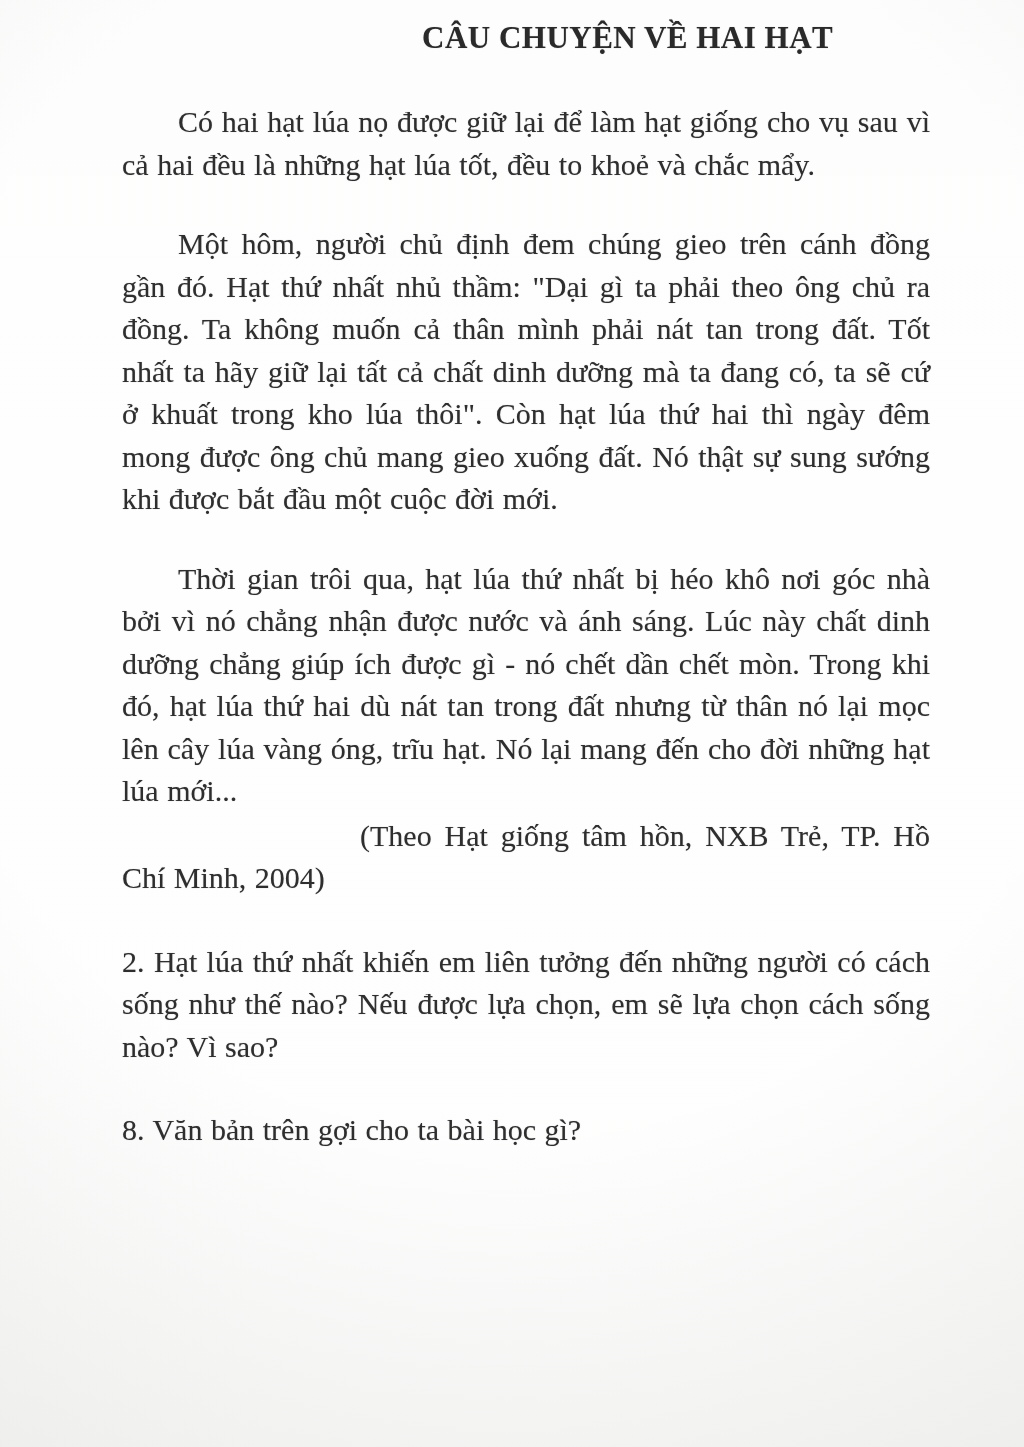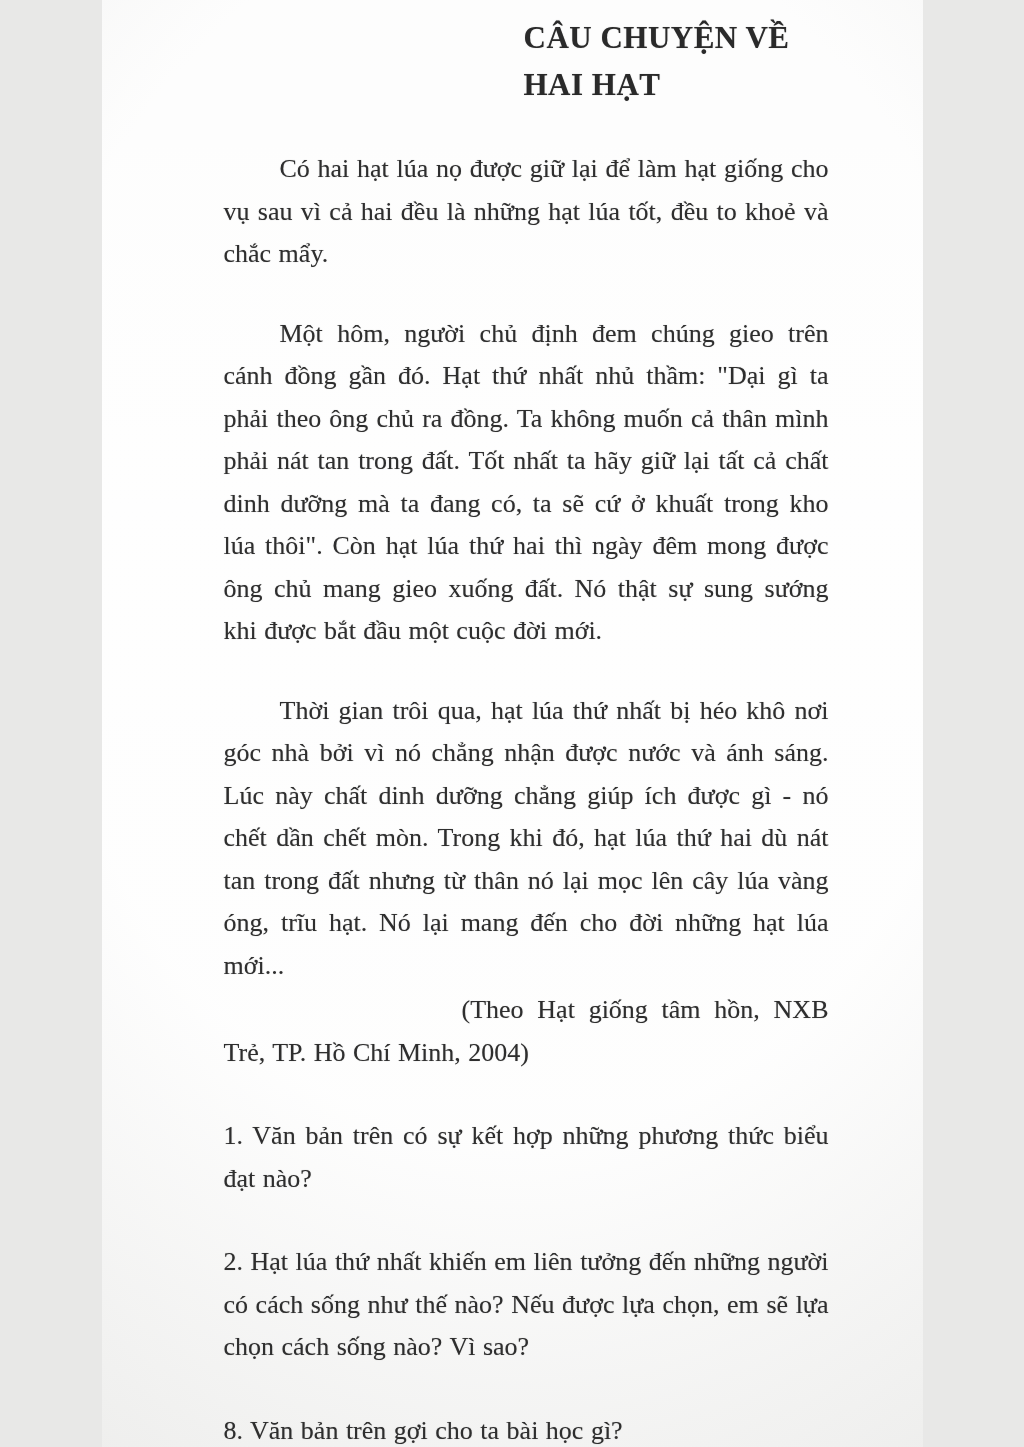--- a/index.html
+++ b/index.html
@@ -4,21 +4,21 @@
 <style>
   * { margin: 0; padding: 0; box-sizing: border-box; }
 
   html, body {
     background: #e8e8e7;
     font-family: "Liberation Serif", "DejaVu Serif", serif;
   }
 
   .page {
     position: relative;
-    width: 821px;
+    width: 1024px;
     height: 1447px;
     margin: 0 auto;
     overflow: hidden;
     color: #2e2e2e;
     background:
       radial-gradient(130% 95% at 50% 36%, rgba(255,255,255,0.85) 45%, rgba(228,228,226,0.9) 100%),
       linear-gradient(180deg, #f2f2f1 0%, #f9f9f8 35%, #f6f6f5 75%, #ededec 100%);
     padding: 14px 94px 16px 122px;
   }
 
@@ -31,21 +31,21 @@
     font-size: 31px;
     font-weight: bold;
     line-height: 47px;
     margin-left: 300px;
     letter-spacing: 0.5px;
     color: #2a2a2a;
   }
   .title-line { display: block; }
 
   p {
-    font-size: 26px;
+    font-size: 30px;
     line-height: 42.5px;
     text-align: justify;
     word-spacing: 1px;
   }
 
   .para {
     margin-top: 37px;
     text-indent: 56px;
   }
   .para:first-of-type {
@@ -72,19 +72,18 @@
   </h1>
 
   <p class="para">Có hai hạt lúa nọ được giữ lại để làm hạt giống cho vụ sau vì cả hai đều là những hạt lúa tốt, đều to khoẻ và chắc mẩy.</p>
 
   <p class="para">Một hôm, người chủ định đem chúng gieo trên cánh đồng gần đó. Hạt thứ nhất nhủ thầm: "Dại gì ta phải theo ông chủ ra đồng. Ta không muốn cả thân mình phải nát tan trong đất. Tốt nhất ta hãy giữ lại tất cả chất dinh dưỡng mà ta đang có, ta sẽ cứ ở khuất trong kho lúa thôi". Còn hạt lúa thứ hai thì ngày đêm mong được ông chủ mang gieo xuống đất. Nó thật sự sung sướng khi được bắt đầu một cuộc đời mới.</p>
 
   <p class="para">Thời gian trôi qua, hạt lúa thứ nhất bị héo khô nơi góc nhà bởi vì nó chẳng nhận được nước và ánh sáng. Lúc này chất dinh dưỡng chẳng giúp ích được gì - nó chết dần chết mòn. Trong khi đó, hạt lúa thứ hai dù nát tan trong đất nhưng từ thân nó lại mọc lên cây lúa vàng óng, trĩu hạt. Nó lại mang đến cho đời những hạt lúa mới...</p>
 
   <p class="attribution">(Theo Hạt giống tâm hồn, NXB Trẻ, TP. Hồ Chí Minh, 2004)</p>
 
-  <p class="question">1. Văn bản trên có sự kết hợp những phương thức biểu đạt nào?</p>
 
   <p class="question">2. Hạt lúa thứ nhất khiến em liên tưởng đến những người có cách sống như thế nào? Nếu được lựa chọn, em sẽ lựa chọn cách sống nào? Vì sao?</p>
 
   <p class="question">8. Văn bản trên gợi cho ta bài học gì?</p>
 
 </div>
 
 </body></html>

